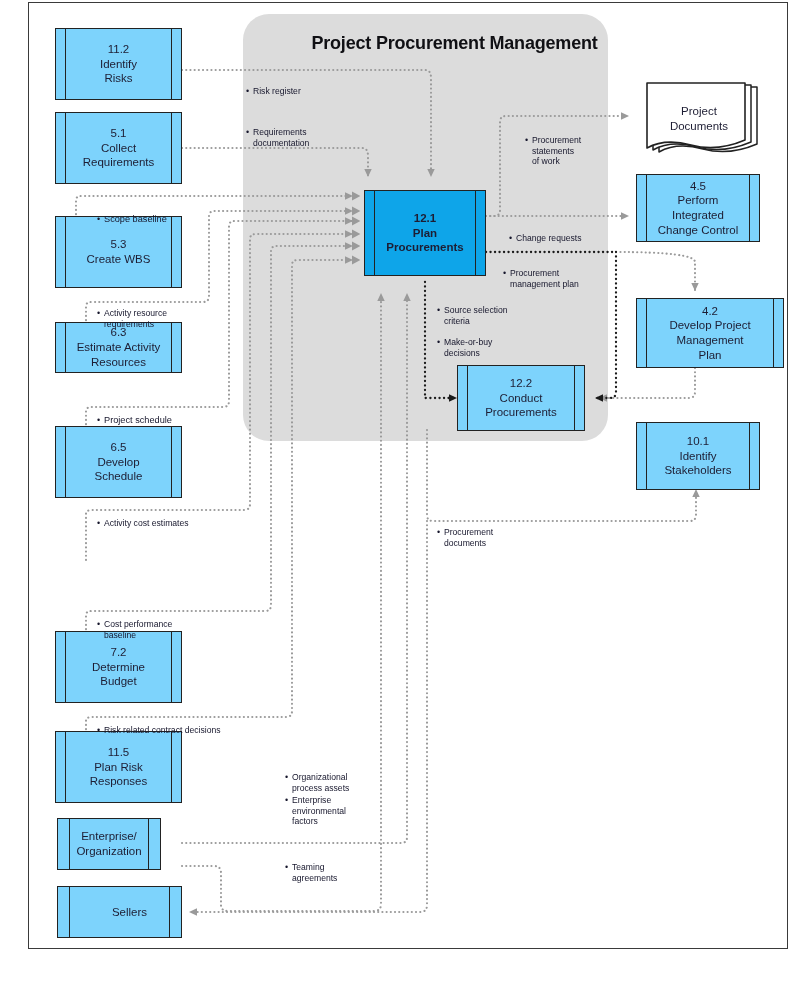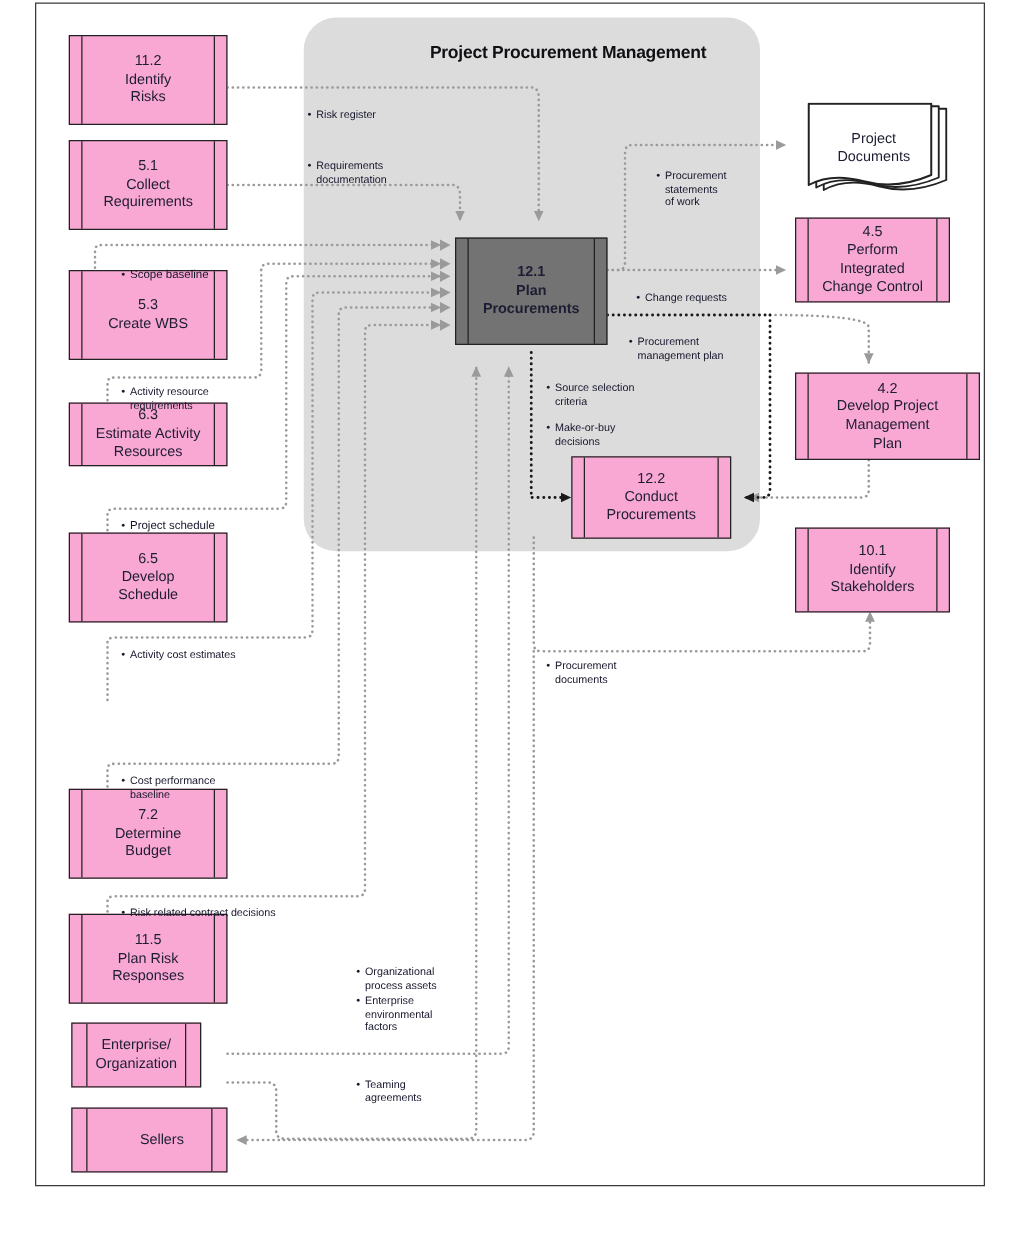--- a/index.html
+++ b/index.html
@@ -27,41 +27,41 @@
   .ka-region{
     position:absolute;
     left:243px;top:14px;width:365px;height:427px;
     background:#dcdcdc;
     border-radius:26px;
   }
   .ka-title{
     position:absolute;
     left:243px;top:33px;width:423px;
     text-align:center;
-    font-size:14px;font-weight:bold;
+    font-size:18px;font-weight:bold;
     letter-spacing:-0.2px;
     color:#101014;
   }
 
   
   svg.wires{position:absolute;left:0;top:0;width:808px;height:997px;overflow:visible;}
 
   
   .pbox{
     position:absolute;
     box-sizing:border-box;
     border:1.6px solid #222;
-    background:#f9a8d4;
+    background:#7dd3fc;
     display:flex;align-items:center;justify-content:center;
     text-align:center;
     font-size:11.5px;
     line-height:1.28;
     color:#1d1d33;
   }
-  .pbox.filled{background:#737373;}
+  .pbox.filled{background:#0ea5e9;}
   .pbox::before,.pbox::after{
     content:"";position:absolute;top:0;bottom:0;width:0;
     border-left:1.6px solid #222;
   }
   .pbox::before{left:9px;}
   .pbox::after{right:9px;}
   .pbox .lbl{padding:0 12px;position:relative;z-index:2;}
   .pbox.bold .lbl{font-weight:bold;}
 
   

